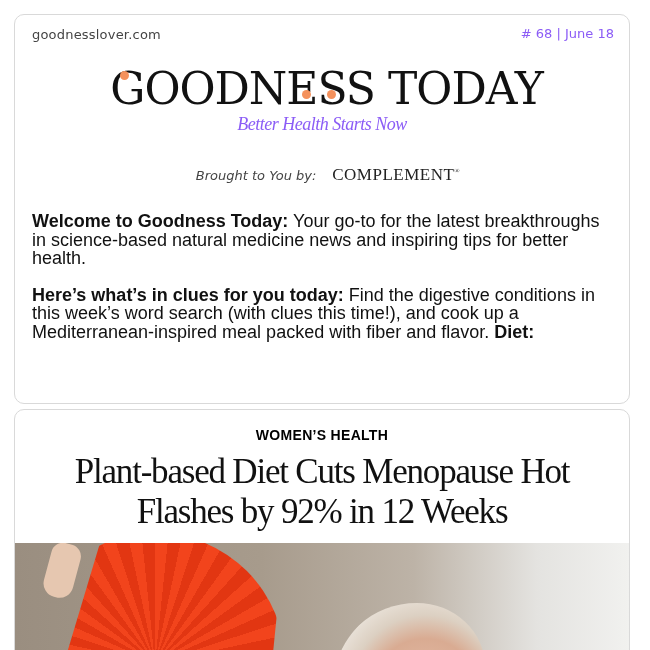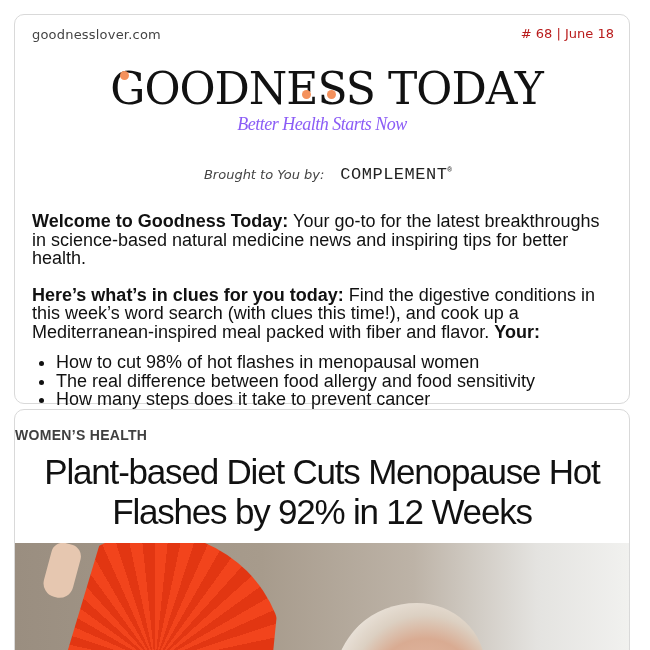--- a/index.html
+++ b/index.html
@@ -21,21 +21,21 @@
   #card1 { top: 14px; height: 390px; }
   #card2 { top: 409px; height: 260px; overflow: hidden; }
 
   .site-url {
     position: absolute; left: 17px; top: 12px;
     font-size: 14px; color: #444; letter-spacing: 0.2px;
     font-family: "DejaVu Sans", sans-serif; font-size: 13px;
   }
   .issue {
     position: absolute; right: 15px; top: 11px;
-    font-size: 13px; color: #b91c1c;
+    font-size: 13px; color: #8b5cf6;
     font-family: "DejaVu Sans", sans-serif;
   }
   .logo {
     position: absolute; left: 0; right: 0; top: 48px;
     text-align: center;
     font-family: "DejaVu Serif", "Liberation Serif", serif;
     font-size: 44px; letter-spacing: -1px; color: #111;
     line-height: 52px;
   }
   .logo-wrap { position: relative; display: inline-block; margin-left: 9px; }
@@ -49,42 +49,42 @@
     font-family: "Liberation Serif", "DejaVu Serif", serif;
     font-style: italic; font-size: 18px; color: #8b5cf6;
     letter-spacing: -0.5px;
   }
   .sponsor {
     position: absolute; left: 0; right: 0; top: 150px;
     text-align: center; font-size: 14px; color: #444;
   }
   .sponsor .by { font-style: italic; font-family: "DejaVu Sans", sans-serif; font-size: 13px; margin-right: 12px; margin-left: 12px; }
   .sponsor .brand {
-    font-family: Liberation Mono, monospace; font-size: 17px; color: #222; letter-spacing: 0.5px;
+    font-family: Liberation Serif, serif; font-size: 17px; color: #222; letter-spacing: 0.5px;
   }
   .sponsor .brand sup { font-size: 7px; }
 
   .intro {
     position: absolute; left: 17px; right: 18px; top: 197px;
     font-size: 18px; line-height: 18.5px; color: #111;
   }
   .intro p { margin: 0 0 18px 0; }
   .intro b { font-weight: bold; }
   .intro ul { margin: 0; padding-left: 24px; }
   .intro li { margin: 0; line-height: 18.5px; }
 
   .category {
     position: absolute; left: 0; right: 0; top: 17px;
-    color: #404040;
+    text-align: center; color: #000000;
     font-weight: bold; font-size: 14px; letter-spacing: 0.3px;
   }
   .headline {
     position: absolute; left: 20px; right: 20px; top: 42px;
     text-align: center;
-    font-family: Liberation Sans, sans-serif;
+    font-family: Liberation Serif, serif;
     font-size: 35px; line-height: 40px; letter-spacing: -1.2px; color: #111;
   }
   .hero {
     position: absolute; left: 0; right: 0; top: 133px; height: 130px;
     background: linear-gradient(90deg, #9a8e80 0%, #a79b8c 40%, #bdb3a7 65%, #e4e3e0 85%, #f1f1ef 100%);
     overflow: hidden;
   }
   .fan {
     position: absolute; left: 10px; top: -10px; width: 260px; height: 260px;
     border-radius: 50%;
@@ -118,26 +118,21 @@
   </div>
   <div class="tagline">Better Health Starts Now</div>
 
   <div class="sponsor">
     <span class="by">Brought to You by:</span>
     <span class="brand"><span>COMPLEMENT</span><sup>®</sup></span>
   </div>
 
   <div class="intro">
     <p><b>Welcome to Goodness Today:</b><span> Your go-to for the latest breakthroughs in science-based natural medicine news and inspiring tips for better health.</span></p>
-    <p style="margin-bottom:12px;"><b>Here’s what’s in clues for you today:</b><span> Find the digestive conditions in this week’s word search (with clues this time!), and cook up a Mediterranean-inspired meal packed with fiber and flavor. </span><b>Your:</b></p>
-    <ul>
-      <li>How to cut 98% of hot flashes in menopausal women</li>
-      <li>The real difference between food allergy and food sensitivity</li>
-      <li>How many steps does it take to prevent cancer</li>
-    </ul>
+    <p style="margin-bottom:12px;"><b>Here’s what’s in clues for you today:</b><span> Find the digestive conditions in this week’s word search (with clues this time!), and cook up a Mediterranean-inspired meal packed with fiber and flavor. </span><b>Diet:</b></p>
   </div>
 </div>
 
 <div class="card" id="card2">
   <div class="category">WOMEN’S HEALTH</div>
   <div class="headline">Plant-based Diet Cuts Menopause Hot Flashes by 92% in 12 Weeks</div>
   <div class="hero">
     <div class="fan"></div>
     <div class="hand"></div>
     <div class="face"></div>

